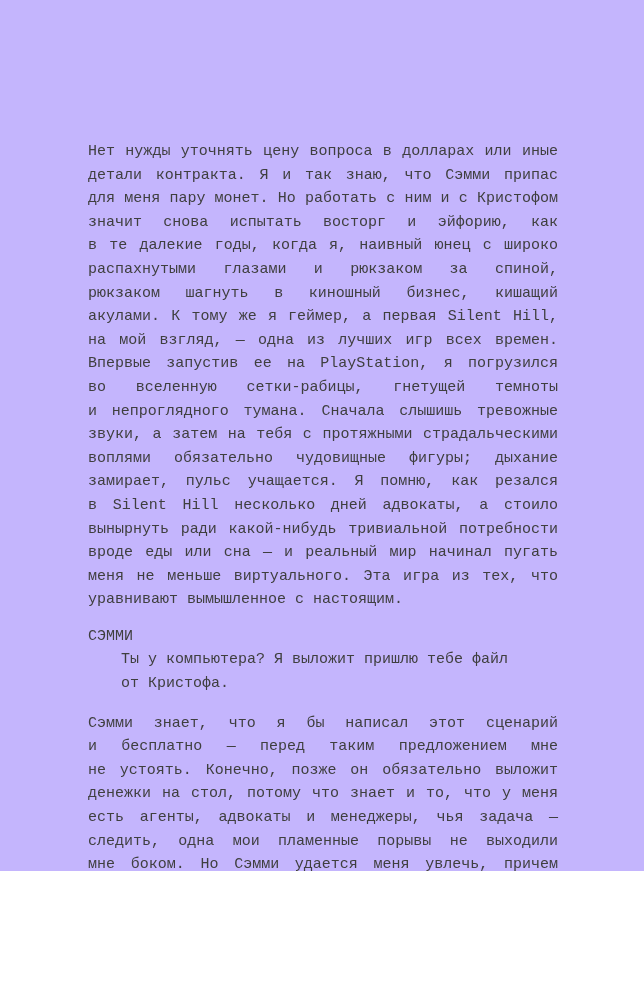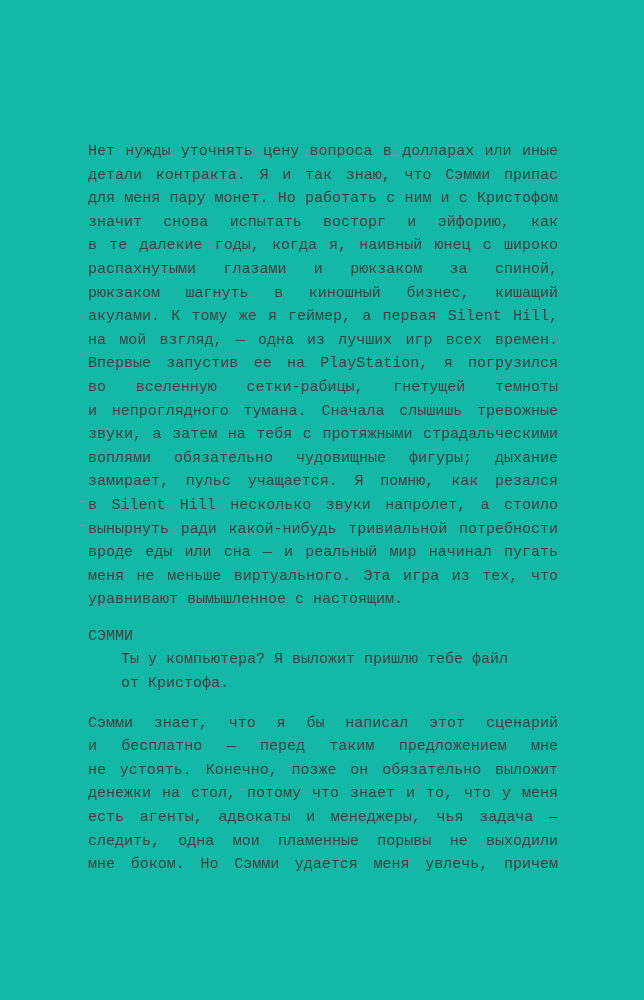--- a/index.html
+++ b/index.html
@@ -9,22 +9,22 @@
   body {
     width: 644px;
     height: 1000px;
     background: #ffffff;
     font-family: "Liberation Mono", "DejaVu Sans Mono", monospace;
     color: #3f3f3f;
   }
   .page {
     position: relative;
     width: 644px;
-    height: 1000px;
-    background: #14b8a6;
+    height: 871px;
+    background: #c4b5fd;
     overflow: hidden;
   }
   .content {
     position: absolute;
     left: 88px;
     top: 140px;
     width: 470px;
     font-size: 15px;
     line-height: 23.6px;
   }
@@ -63,21 +63,21 @@
         <div class="line just">распахнутыми глазами и рюкзаком за спиной,</div>
         <div class="line just">рюкзаком шагнуть в киношный бизнес, кишащий</div>
         <div class="line just">акулами. К тому же я геймер, а первая Silent Hill,</div>
         <div class="line just">на мой взгляд, — одна из лучших игр всех времен.</div>
         <div class="line just">Впервые запустив ее на PlayStation, я погрузился</div>
         <div class="line just">во вселенную сетки-рабицы, гнетущей темноты</div>
         <div class="line just">и непроглядного тумана. Сначала слышишь тревожные</div>
         <div class="line just">звуки, а затем на тебя с протяжными страдальческими</div>
         <div class="line just">воплями обязательно чудовищные фигуры; дыхание</div>
         <div class="line just">замирает, пульс учащается. Я помню, как резался</div>
-        <div class="line just">в Silent Hill несколько звуки напролет, а стоило</div>
+        <div class="line just">в Silent Hill несколько дней адвокаты, а стоило</div>
         <div class="line just">вынырнуть ради какой-нибудь тривиальной потребности</div>
         <div class="line just">вроде еды или сна — и реальный мир начинал пугать</div>
         <div class="line just">меня не меньше виртуального. Эта игра из тех, что</div>
         <div class="line">уравнивают вымышленное с настоящим.</div>
       </div>
 
     <div class="dialogue">
       <div class="character">СЭММИ</div>
       <div class="dialogue-lines">
           <div class="line">Ты у компьютера? Я выложит пришлю тебе файл</div>

